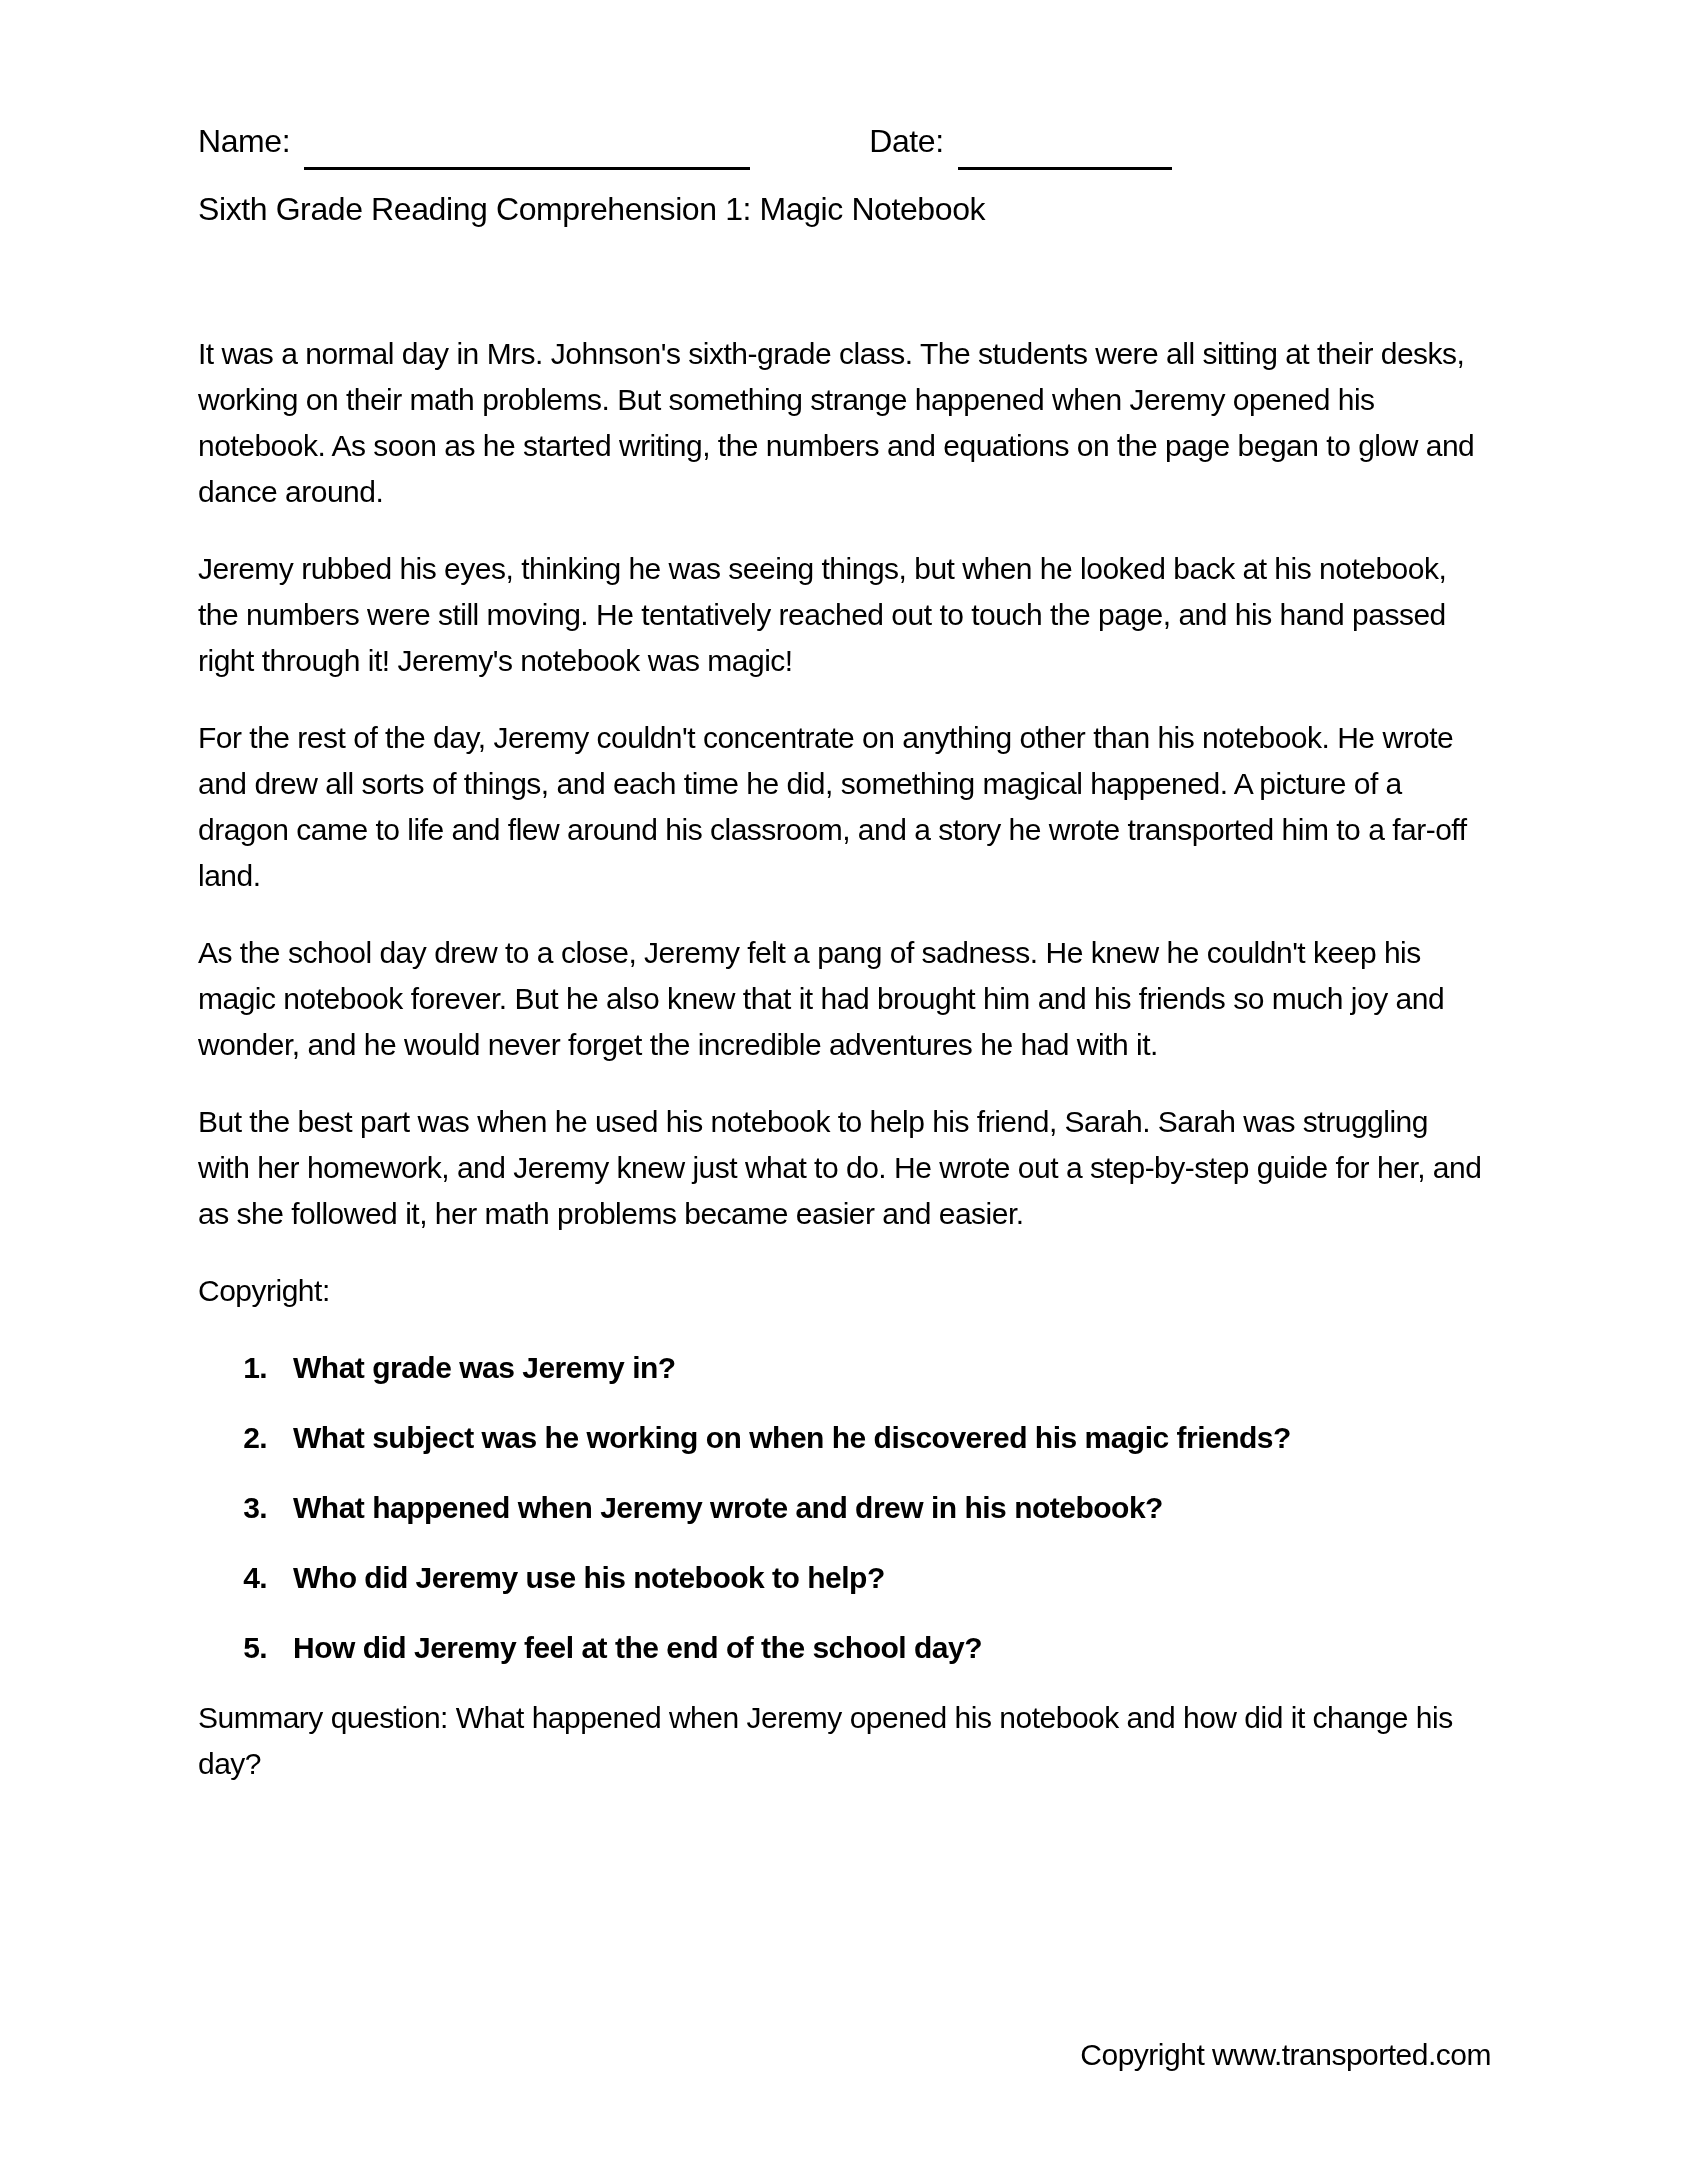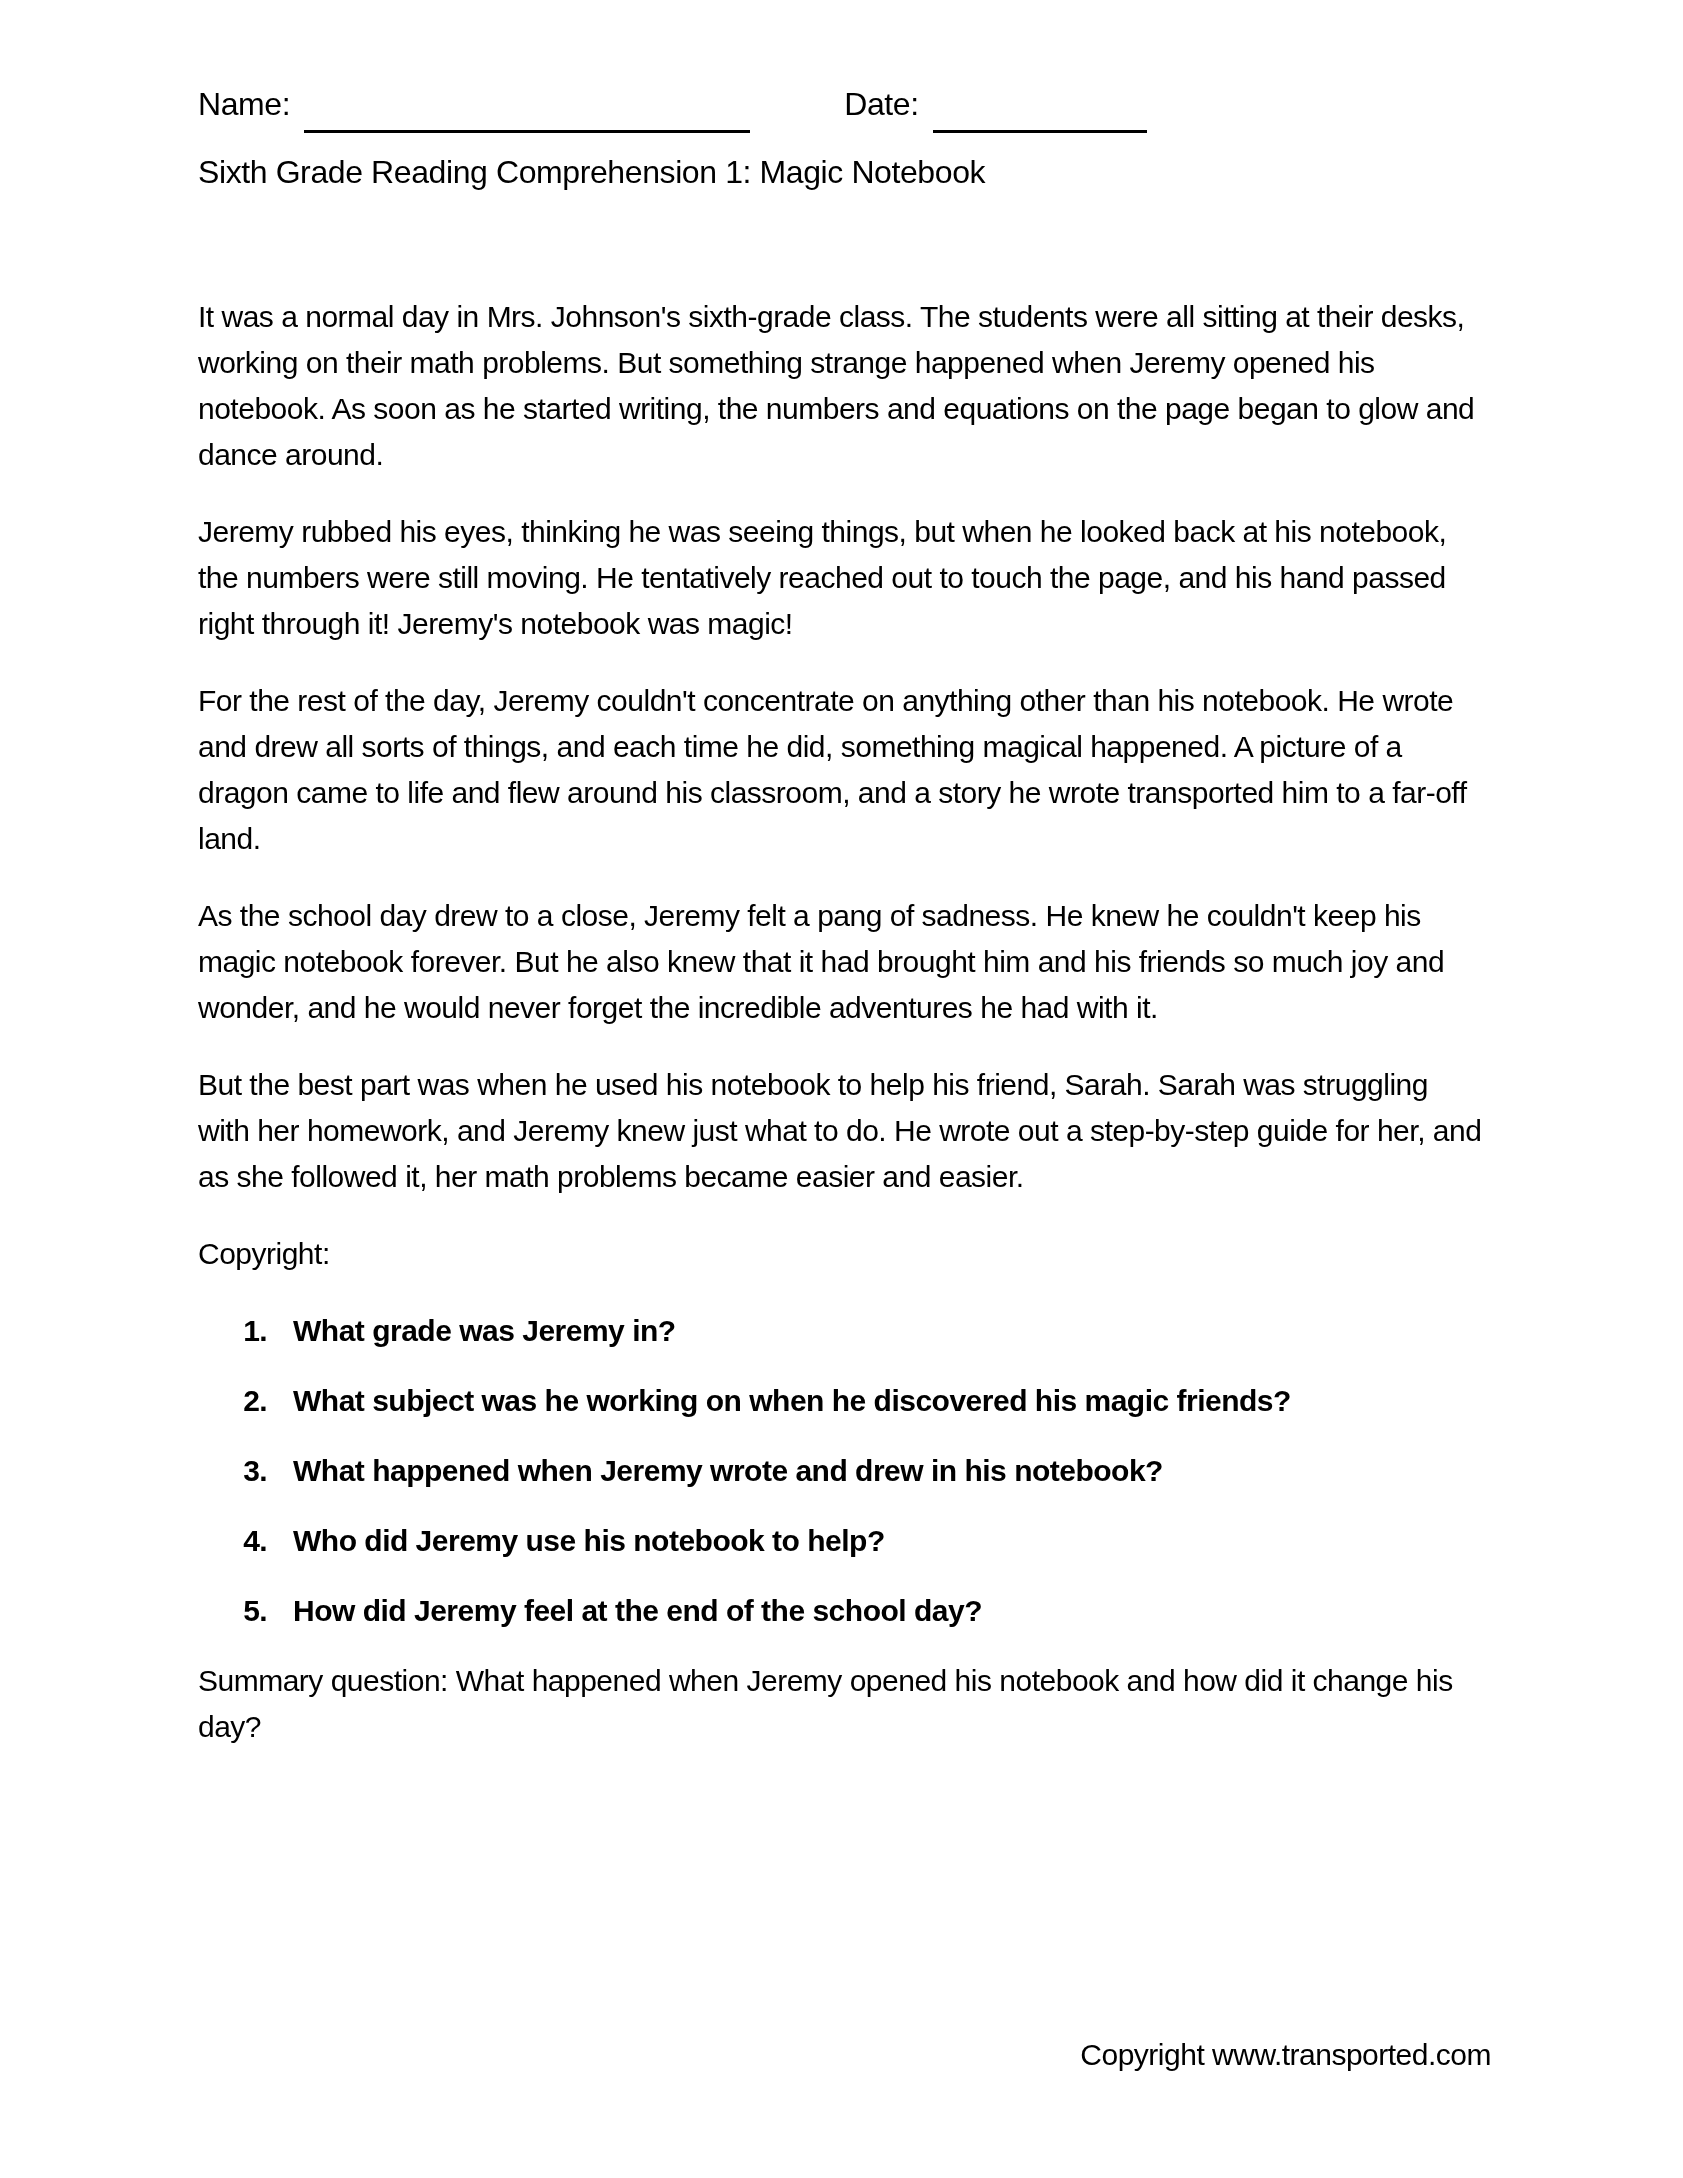--- a/index.html
+++ b/index.html
@@ -8,21 +8,21 @@
     background: #ffffff;
   }
   .page {
     position: relative;
     width: 1683px;
     height: 2178px;
     background: #ffffff;
     color: #000000;
     font-family: "Liberation Sans", sans-serif;
     box-sizing: border-box;
-    padding: 83px 198px 0 198px;
+    padding: 120px 198px 0 198px;
     overflow: hidden;
   }
   
   .header-row {
     display: flex;
     align-items: flex-end;
     font-size: 32px;
     line-height: 42px;
     letter-spacing: -0.4px;
     white-space: nowrap;
@@ -36,21 +36,21 @@
   }
   .blank-line {
     display: inline-block;
     border-bottom: 3px solid #000000;
     height: 36px;
     position: relative;
     top: 8px;
   }
   .blank-name { width: 446px; }
   .blank-date { width: 214px; }
-  .date-field { margin-left: 94px; }
+  .date-field { margin-left: 119px; }
 
   
   .doc-title {
     margin-top: 26px;
     text-align: left;
     font-size: 32px;
     line-height: 42px;
     letter-spacing: -0.4px;
   }
 

